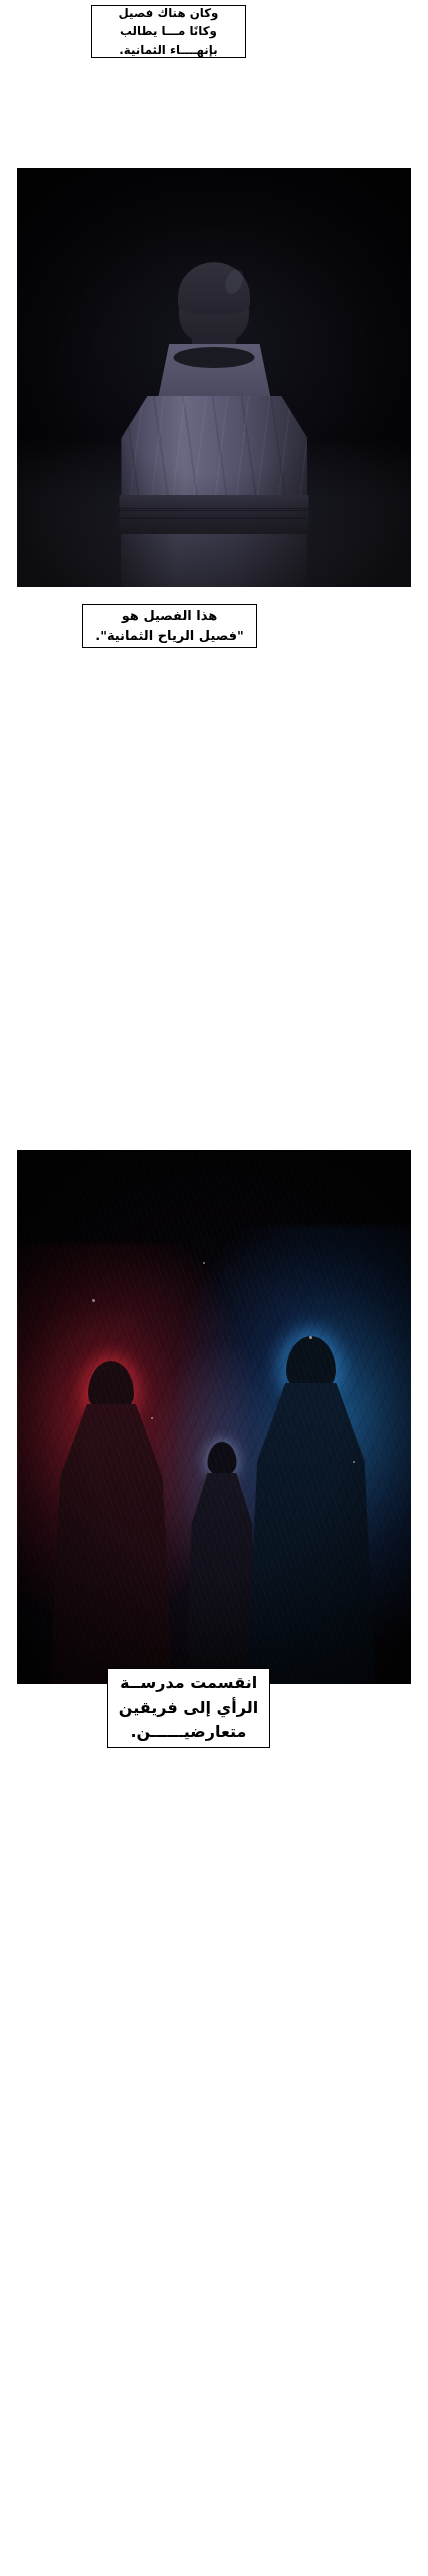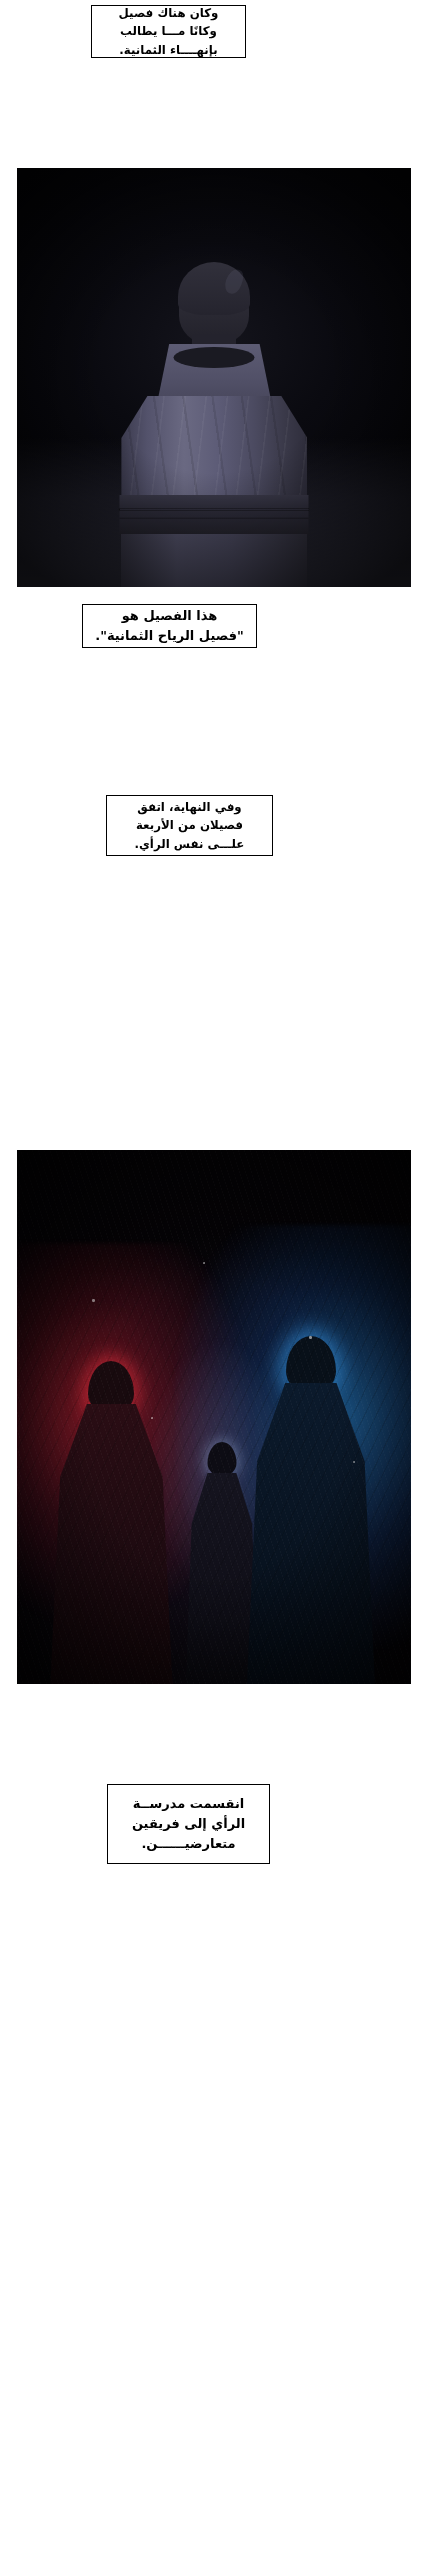--- a/index.html
+++ b/index.html
@@ -334,25 +334,20 @@
       <div class="p1-belt"></div>
     </div>
     <div class="p1-vignette"></div>
   </div>
 
   <div class="caption" style="left:82px; top:604px; width:175px; height:44px; font-size:13px;">
     <span class="line">هذا الفصيل هو</span>
     <span class="line">"فصيل الرياح الثمانية".</span>
   </div>
 
-  <div class="caption" style="left:106px; top:795px; width:167px; height:61px; font-size:11.8px;">
-    <span class="line">وفي النهاية، اتفق</span>
-    <span class="line">فصيلان من الأربعة</span>
-    <span class="line">علـــى نفس الرأي.</span>
-  </div>
 
   <div class="panel panel2">
     <div class="p2-glow-red"></div>
     <div class="p2-glow-blue"></div>
     <div class="p2-glow-mid"></div>
 
     <div class="fig fig-red">
       <div class="fhead"></div>
       <div class="fbody"></div>
     </div>
@@ -368,20 +363,20 @@
     <div class="p2-spark" style="left:75px; top:149px; width:2.5px; height:2.5px;"></div>
     <div class="p2-spark" style="left:186px; top:112px; width:1.9px; height:1.9px;"></div>
     <div class="p2-spark" style="left:292px; top:186px; width:2.5px; height:2.5px;"></div>
     <div class="p2-spark" style="left:134px; top:267px; width:1.9px; height:1.9px;"></div>
     <div class="p2-spark" style="left:336px; top:311px; width:1.9px; height:1.9px;"></div>
 
     <div class="p2-texture"></div>
     <div class="p2-vignette"></div>
   </div>
 
-  <div class="caption" style="left:107px; top:1784px; width:163px; height:80px; font-size:13px;">
+  <div class="caption" style="left:107px; top:1668px; width:163px; height:80px; font-size:16px;">
     <span class="line">انقسمت مدرســة</span>
     <span class="line">الرأي إلى فريقين</span>
     <span class="line">متعارضيــــــن.</span>
   </div>
 
 </div>
 
 
 </body></html>

